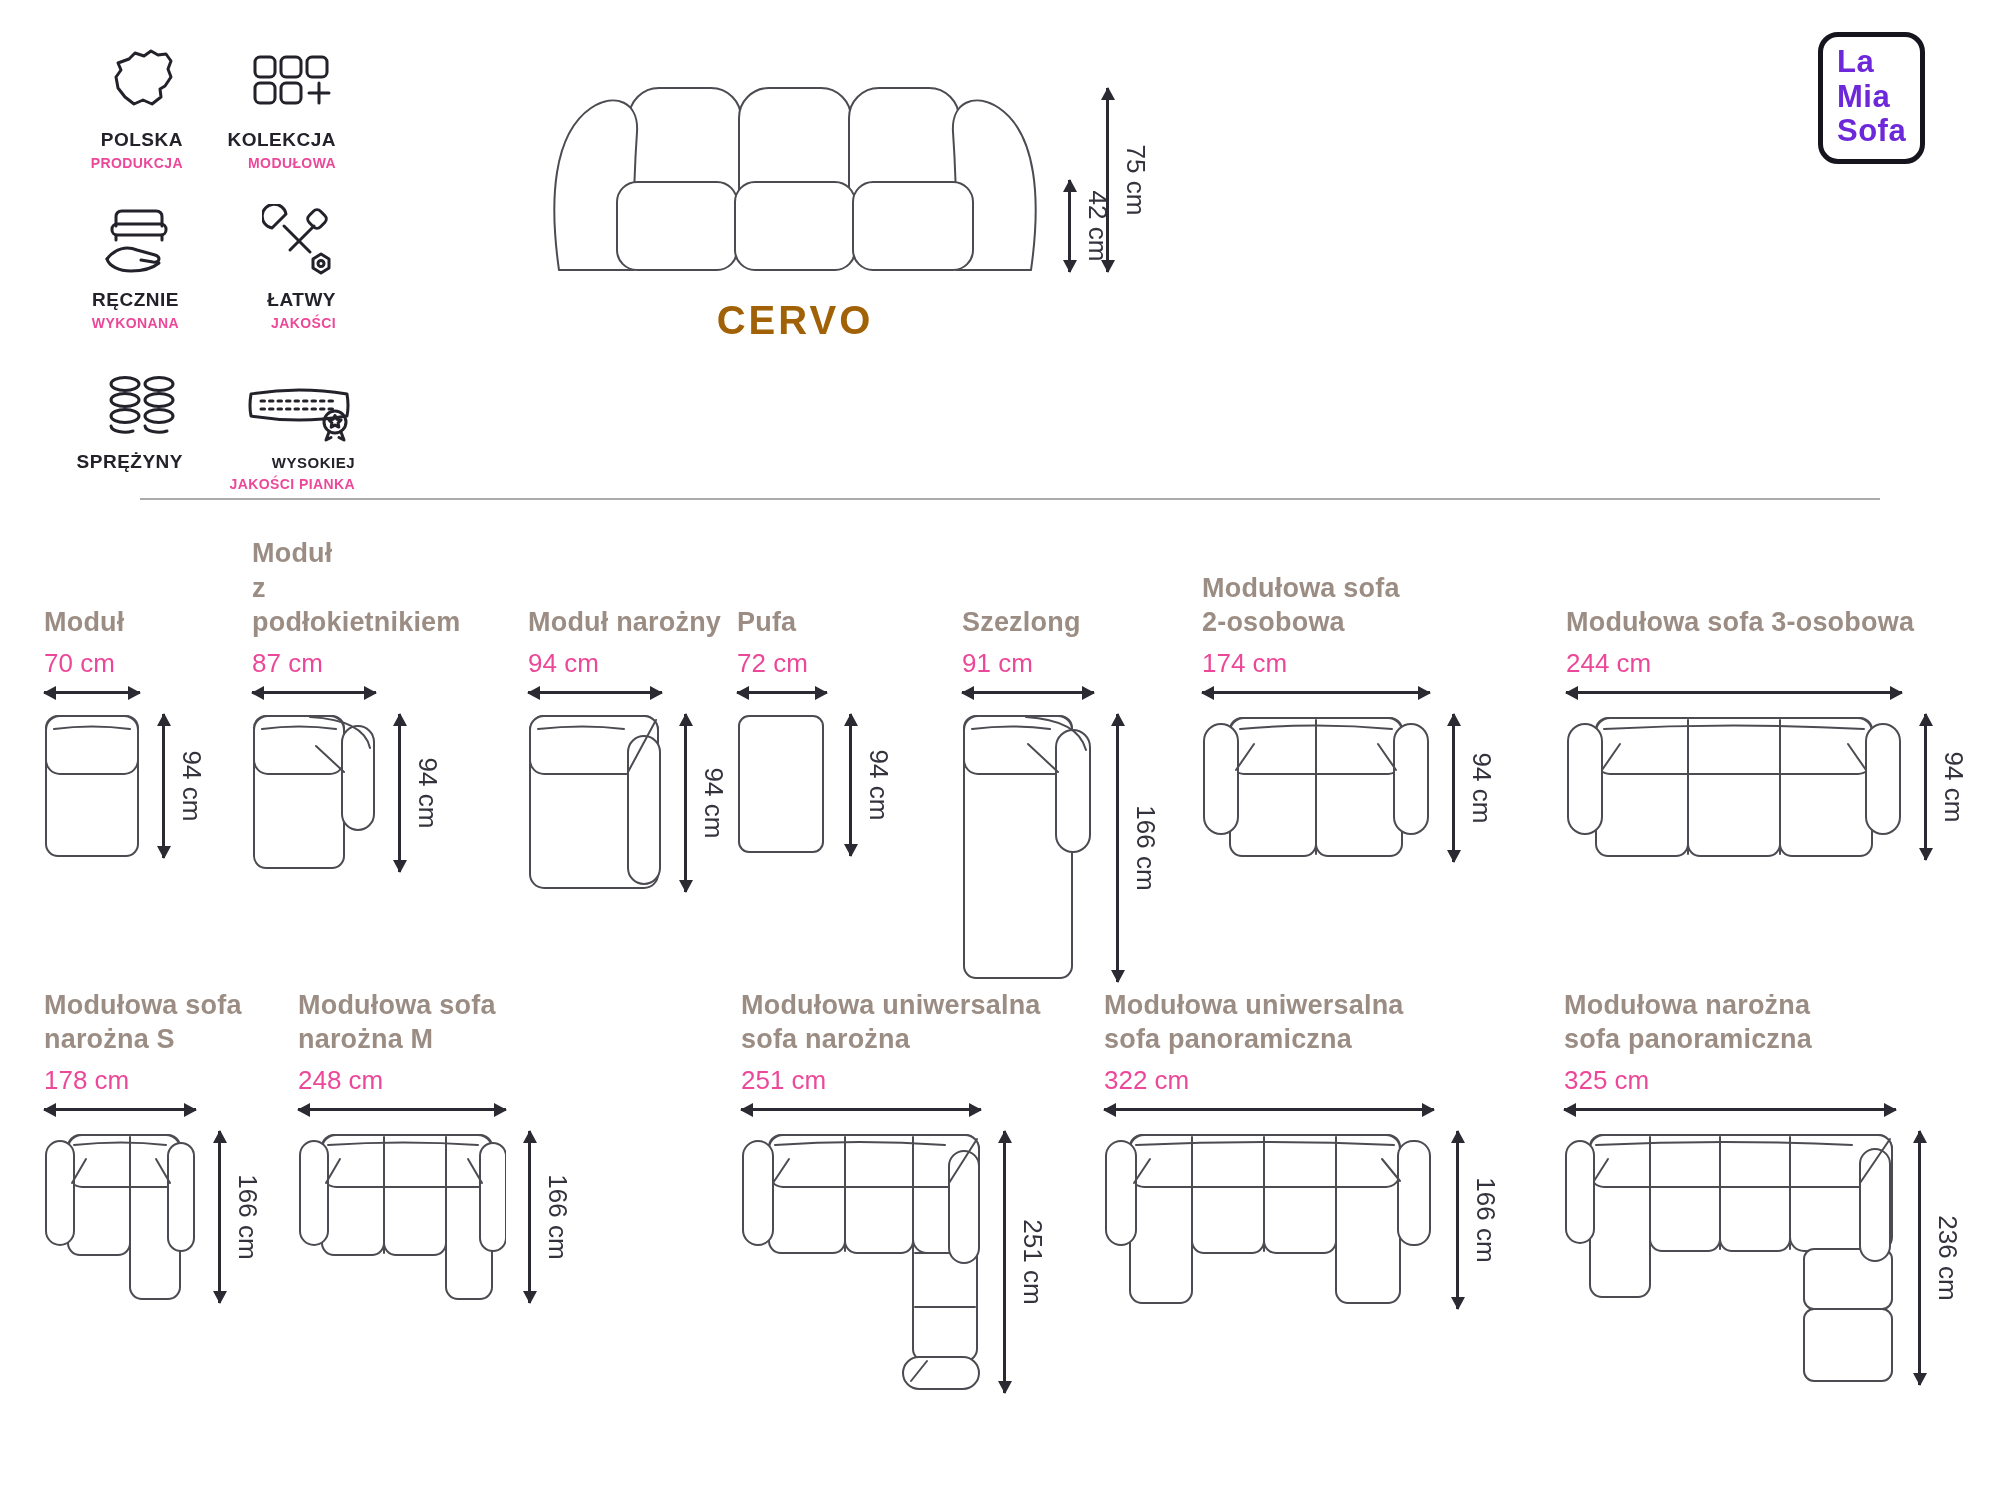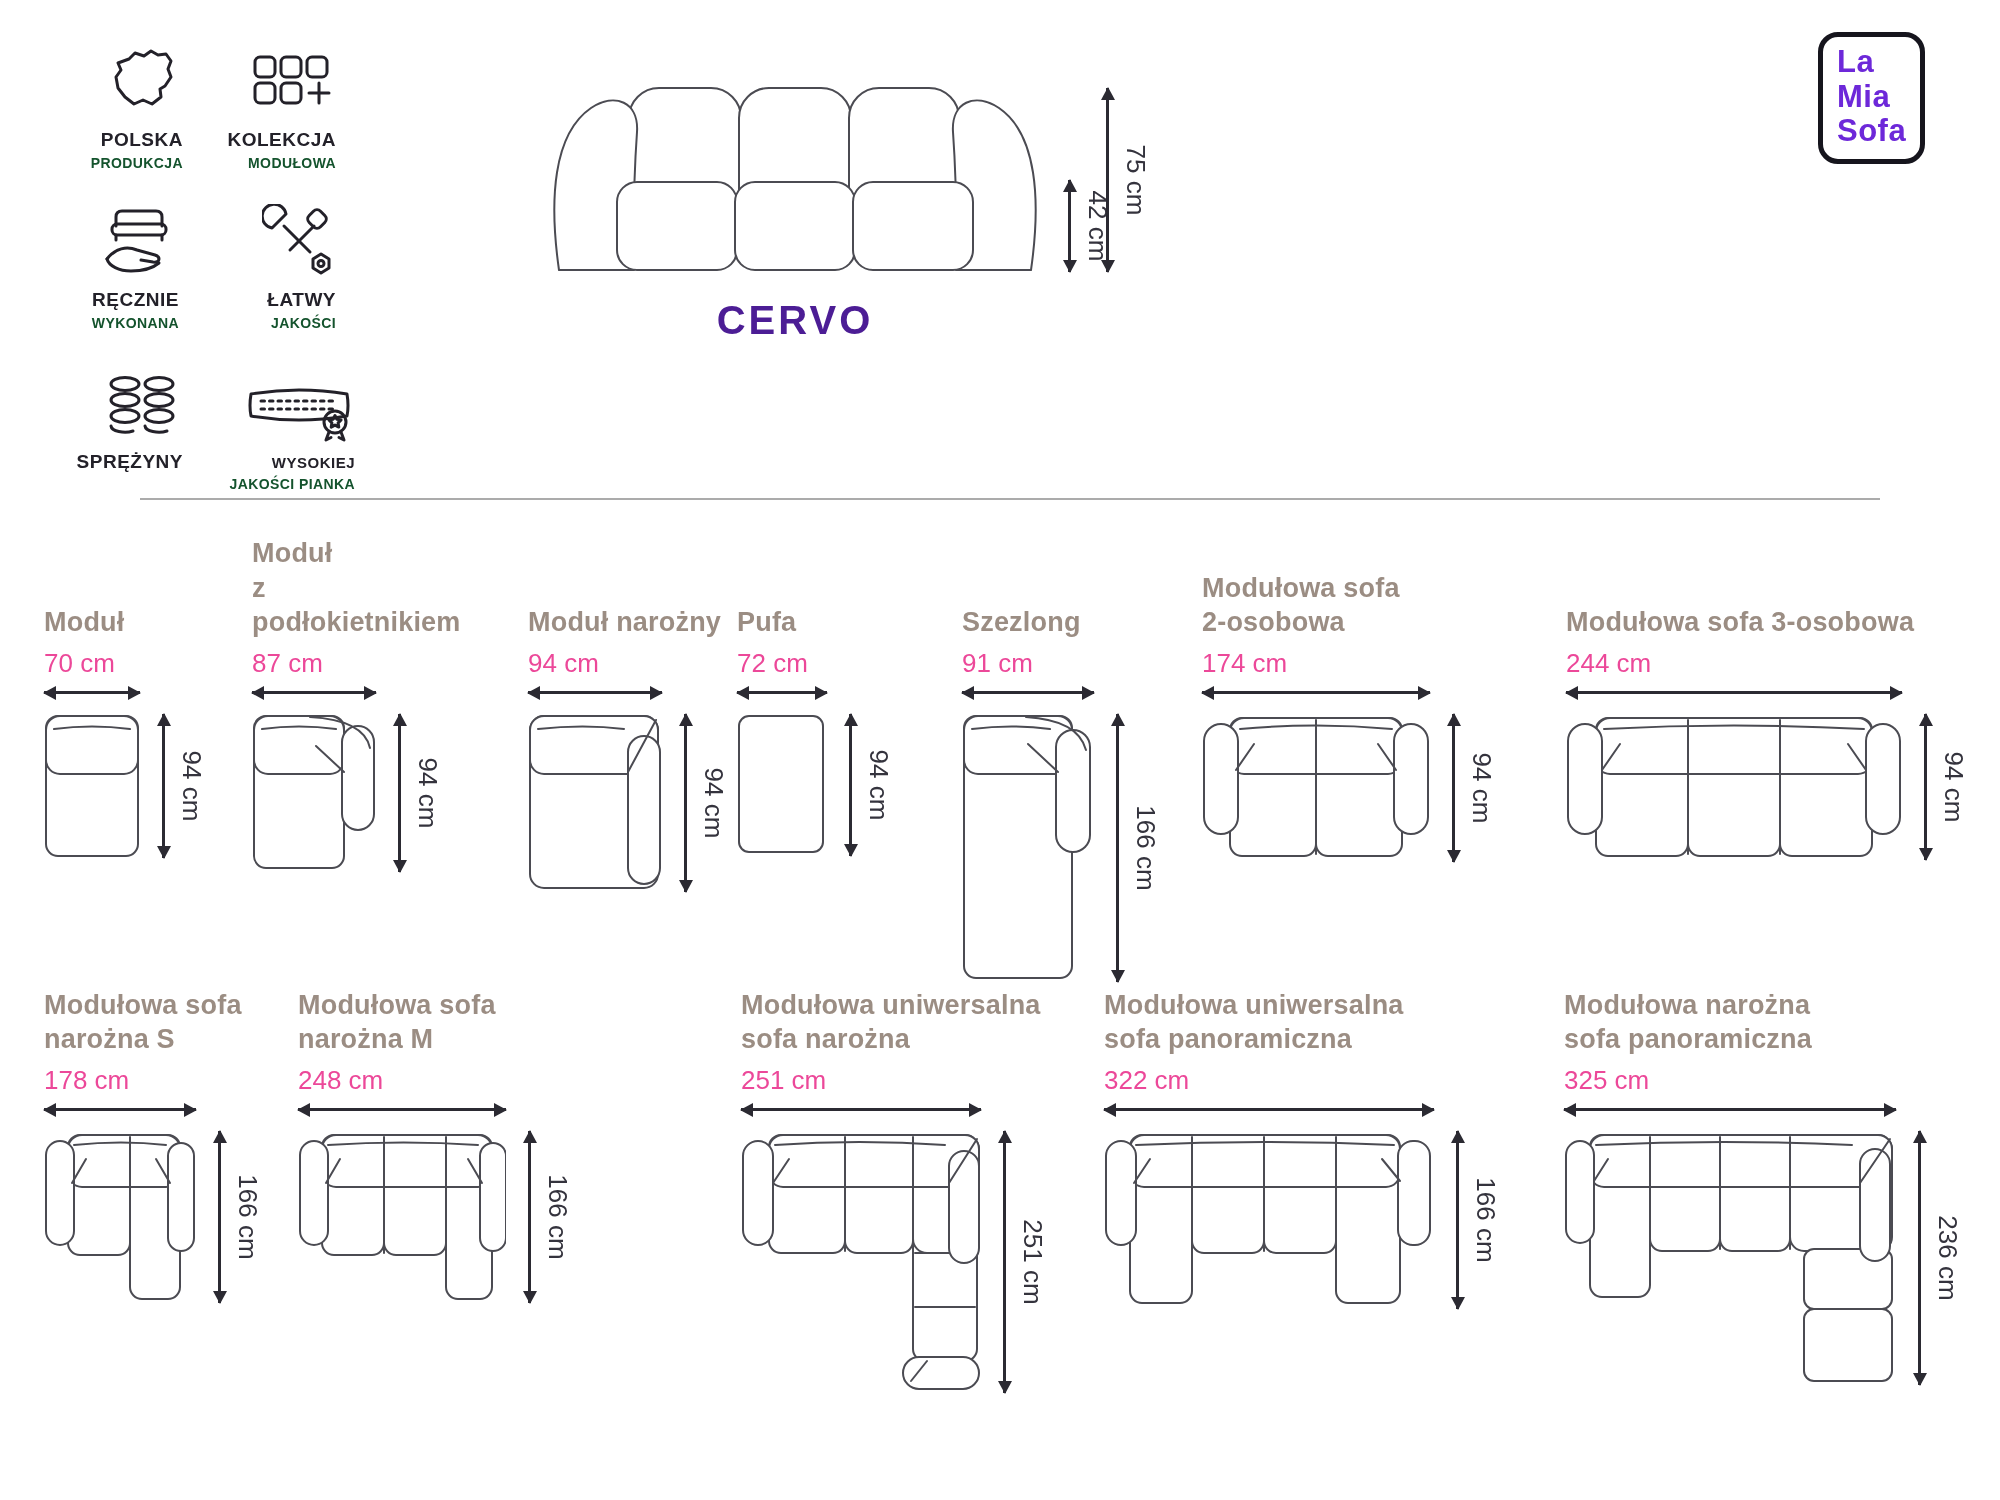--- a/index.html
+++ b/index.html
@@ -4,29 +4,29 @@
 <style>
   html,body{margin:0;padding:0}
   body{
     width:2000px;height:1500px;position:relative;background:#ffffff;
     font-family:"Liberation Sans", sans-serif;color:#26242e;overflow:hidden;
   }
   
   .feature{position:absolute;display:flex;flex-direction:column;align-items:flex-end;text-align:center}
   .ficon{height:82px;display:flex;align-items:flex-end;justify-content:center;margin-bottom:10px}
   .flabel{font-size:19px;font-weight:700;letter-spacing:.5px;color:#232129;line-height:1.25}
-  .fsub{font-size:14px;font-weight:700;letter-spacing:.4px;color:#14532d;line-height:1.3;margin-top:2px}
+  .fsub{font-size:14px;font-weight:700;letter-spacing:.4px;color:#ec4899;line-height:1.3;margin-top:2px}
   .feature.small .flabel{font-size:15px}
   .ic{stroke:#232129;fill:none;stroke-width:3;stroke-linecap:round;stroke-linejoin:round}
   
   .logo{position:absolute;left:1818px;top:32px;border:5px solid #16151d;border-radius:20px;padding:8px 14px 10px 14px;background:#fff}
   .logo div{font-size:31px;font-weight:700;line-height:1.12;color:#6d28d9;letter-spacing:.5px}
   
   .hero{position:absolute;left:545px;top:80px}
-  .title{position:absolute;left:545px;top:298px;width:500px;text-align:center;font-size:40px;font-weight:700;letter-spacing:3px;color:#4c1d95}
+  .title{position:absolute;left:545px;top:298px;width:500px;text-align:center;font-size:40px;font-weight:700;letter-spacing:3px;color:#a16207}
   .divider{position:absolute;left:140px;top:498px;width:1740px;height:2px;background:#ababab}
   
   .draw rect{stroke:#4b4b52;stroke-width:2;fill:#ffffff;stroke-linejoin:round}
   .draw path{stroke:#4b4b52;stroke-width:2;fill:none;stroke-linejoin:round;stroke-linecap:round}
   .draw .fw{fill:#ffffff}
   
   .cell{position:absolute}
   .cell-label{display:flex;align-items:flex-end;height:88px;font-size:27px;font-weight:600;color:#9b8d83;line-height:1.28;letter-spacing:.2px}
   .cell-label span{white-space:pre-line}
   .hdim{margin-top:8px;margin-bottom:20px}

